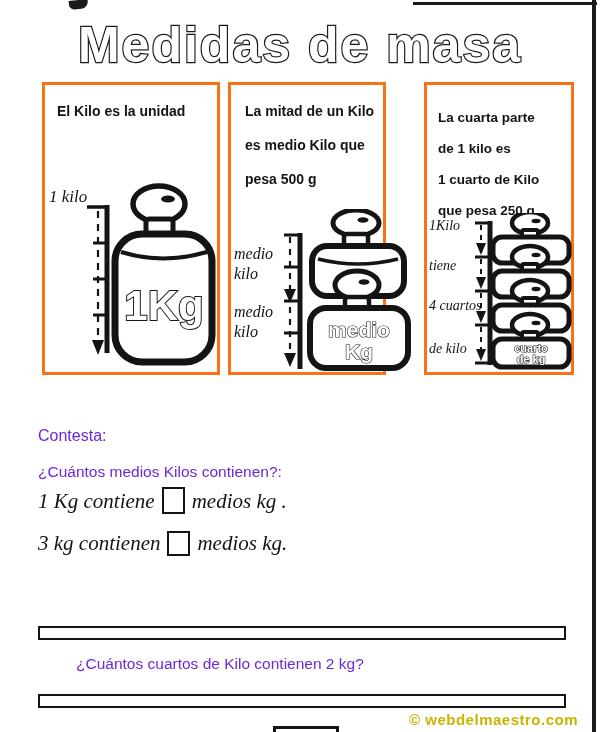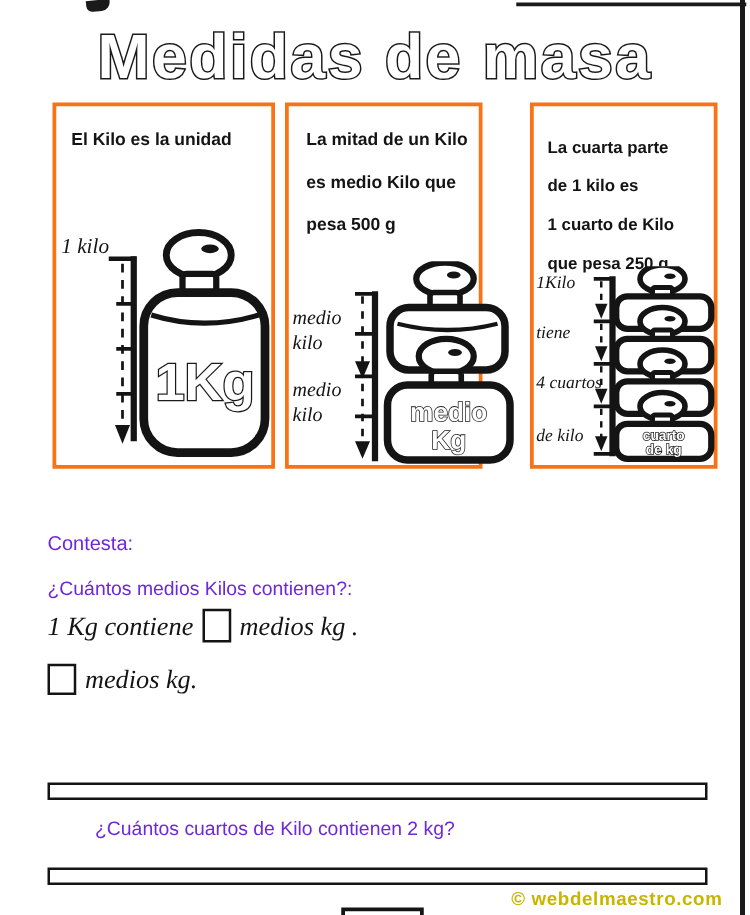--- a/index.html
+++ b/index.html
@@ -198,20 +198,21 @@
   <div class="quiz-text" id="quiz-heading">Contesta:</div>
   <div class="quiz-text" id="quiz-q1">¿Cuántos medios Kilos contienen?:</div>
 
   <div class="fill-row" id="fill-row-1">
     <span>1 Kg contiene</span>
     <span class="small-box" id="small-box-1"></span>
     <span>medios kg .</span>
   </div>
 
   <div class="fill-row" id="fill-row-2">
+    <span>3 kg contienen</span>
     <span class="small-box" id="small-box-2"></span>
     <span>medios kg.</span>
   </div>
 
   <div class="answer-line" id="answer-line-1"></div>
 
   <div class="quiz-text" id="quiz-q3">¿Cuántos cuartos de Kilo contienen 2 kg?</div>
   <div class="answer-line" id="answer-line-2"></div>
 
   <div id="footer-credit">© webdelmaestro.com</div>

